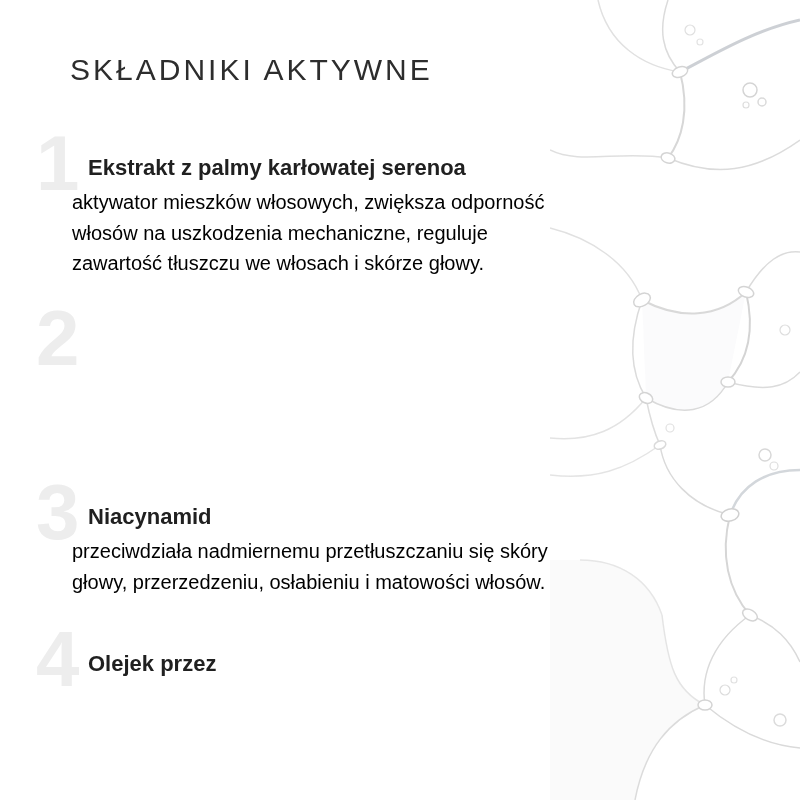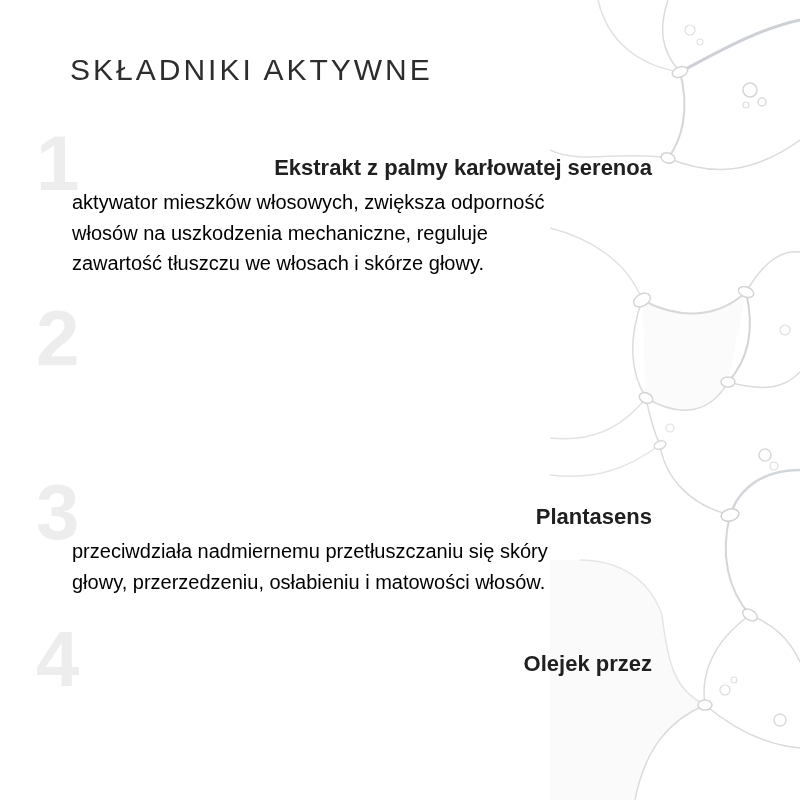--- a/index.html
+++ b/index.html
@@ -57,27 +57,26 @@
     font-size: 78px;
     font-weight: 700;
     line-height: 1;
     letter-spacing: -2px;
     color: #ededed;
     z-index: 0;
     user-select: none;
   }
   .sec-heading {
     position: relative;
-    margin: 0 0 5px 1px;
+    margin: 0 0 5px 16px;
     font-size: 22px;
     font-weight: 700;
     line-height: 28px;
     color: #202020;
     z-index: 1;
-    text-align: right;
   }
   .sec-body {
     position: relative;
     margin: 0;
     font-size: 20px;
     font-weight: 400;
     line-height: 30.5px;
     color: #000000;
     white-space: pre-line;
     z-index: 1;
@@ -153,21 +152,21 @@
 włosów na uszkodzenia mechaniczne, reguluje
 zawartość tłuszczu we włosach i skórze głowy.</p>
   </div>
 
   <div class="section section-2">
     <div class="sec-num">2</div>
   </div>
 
   <div class="section section-3">
     <div class="sec-num">3</div>
-    <h2 class="sec-heading">Plantasens</h2>
+    <h2 class="sec-heading">Niacynamid</h2>
     <p class="sec-body">przeciwdziała nadmiernemu przetłuszczaniu się skóry
 głowy, przerzedzeniu, osłabieniu i matowości włosów.</p>
   </div>
 
   <div class="section section-4">
     <div class="sec-num">4</div>
     <h2 class="sec-heading">Olejek przez</h2>
   </div>
 
 </div>

